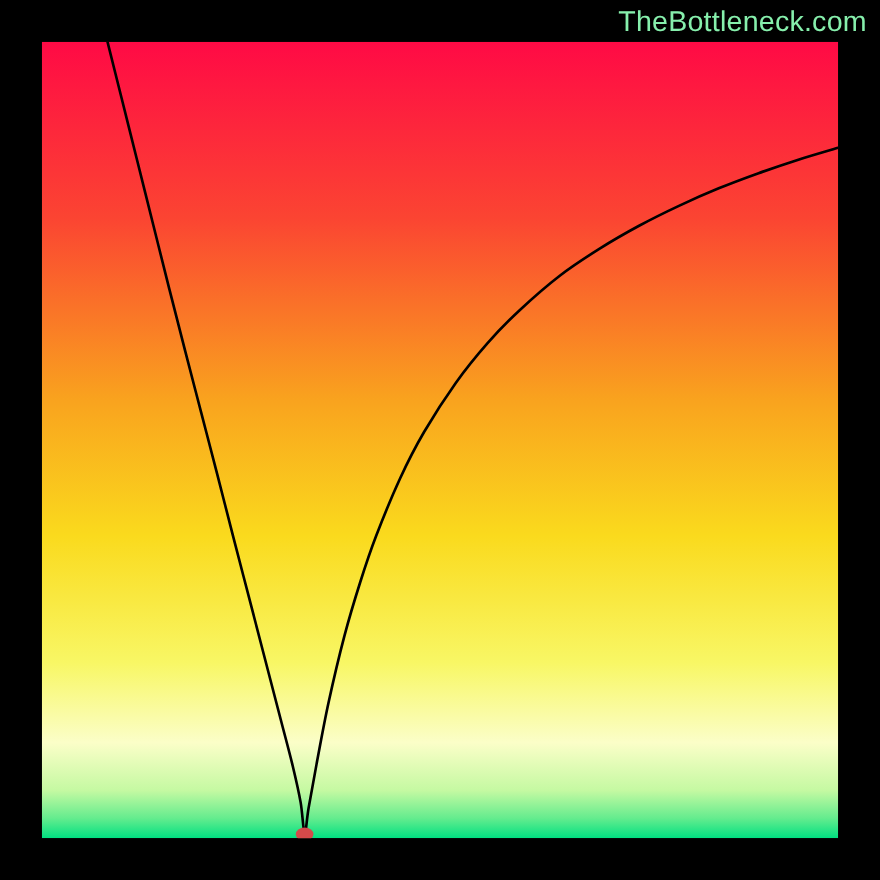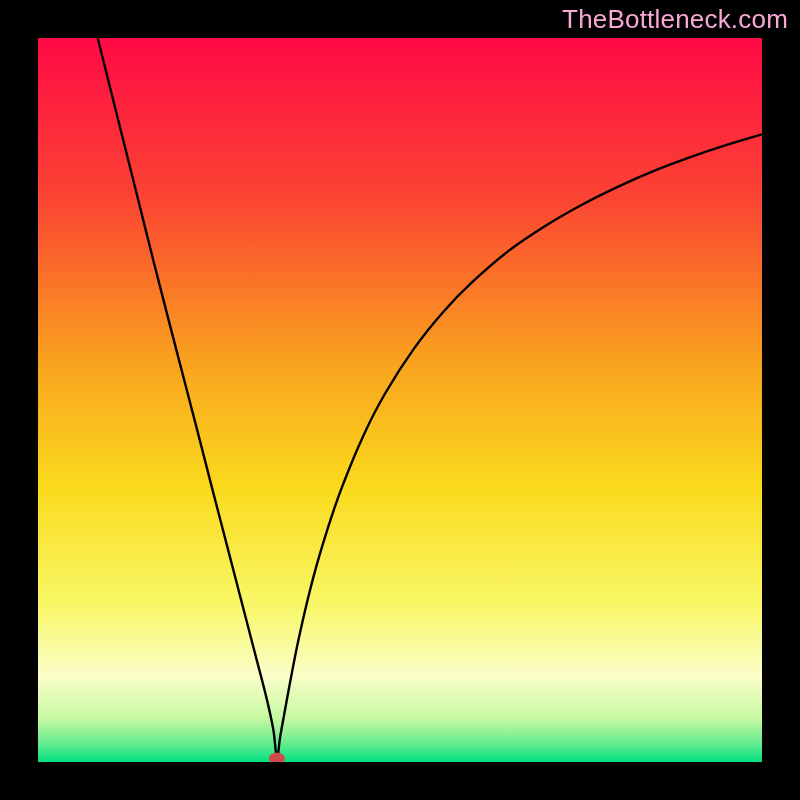--- a/index.html
+++ b/index.html
@@ -8,21 +8,21 @@
     width: 800px;
     height: 800px;
     background: #000;
     position: relative;
     overflow: hidden;
   }
   .watermark {
     position: absolute;
     top: 4px;
     right: 12px;
-    color: #f9a8d4;
+    color: #86efac;
     font-family: Arial, Helvetica, sans-serif;
     font-size: 26px;
     font-weight: 500;
     letter-spacing: 0.2px;
     z-index: 10;
   }
   .plot-area {
     position: absolute;
     left: 38px;
     top: 38px;

